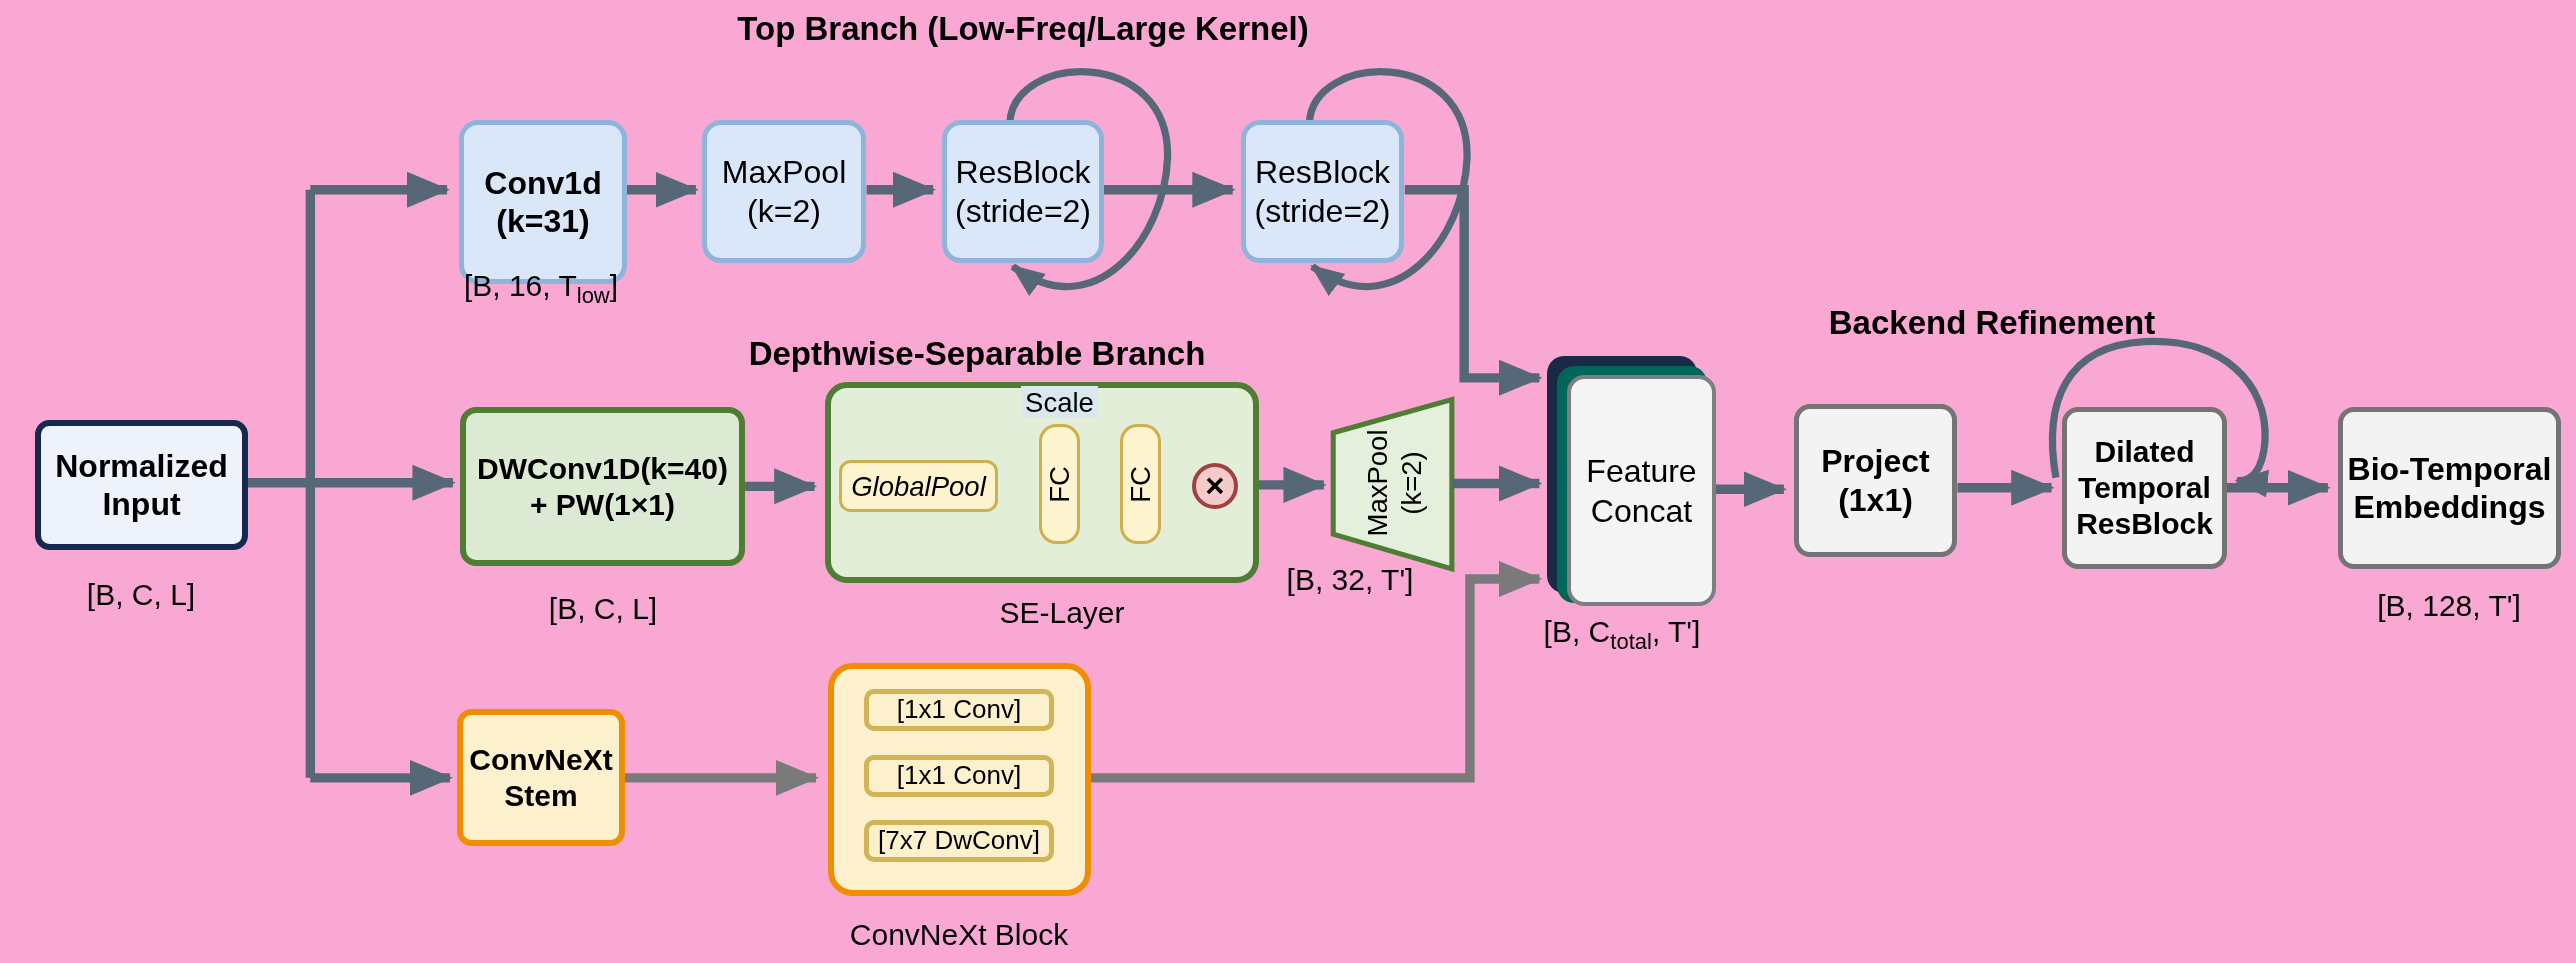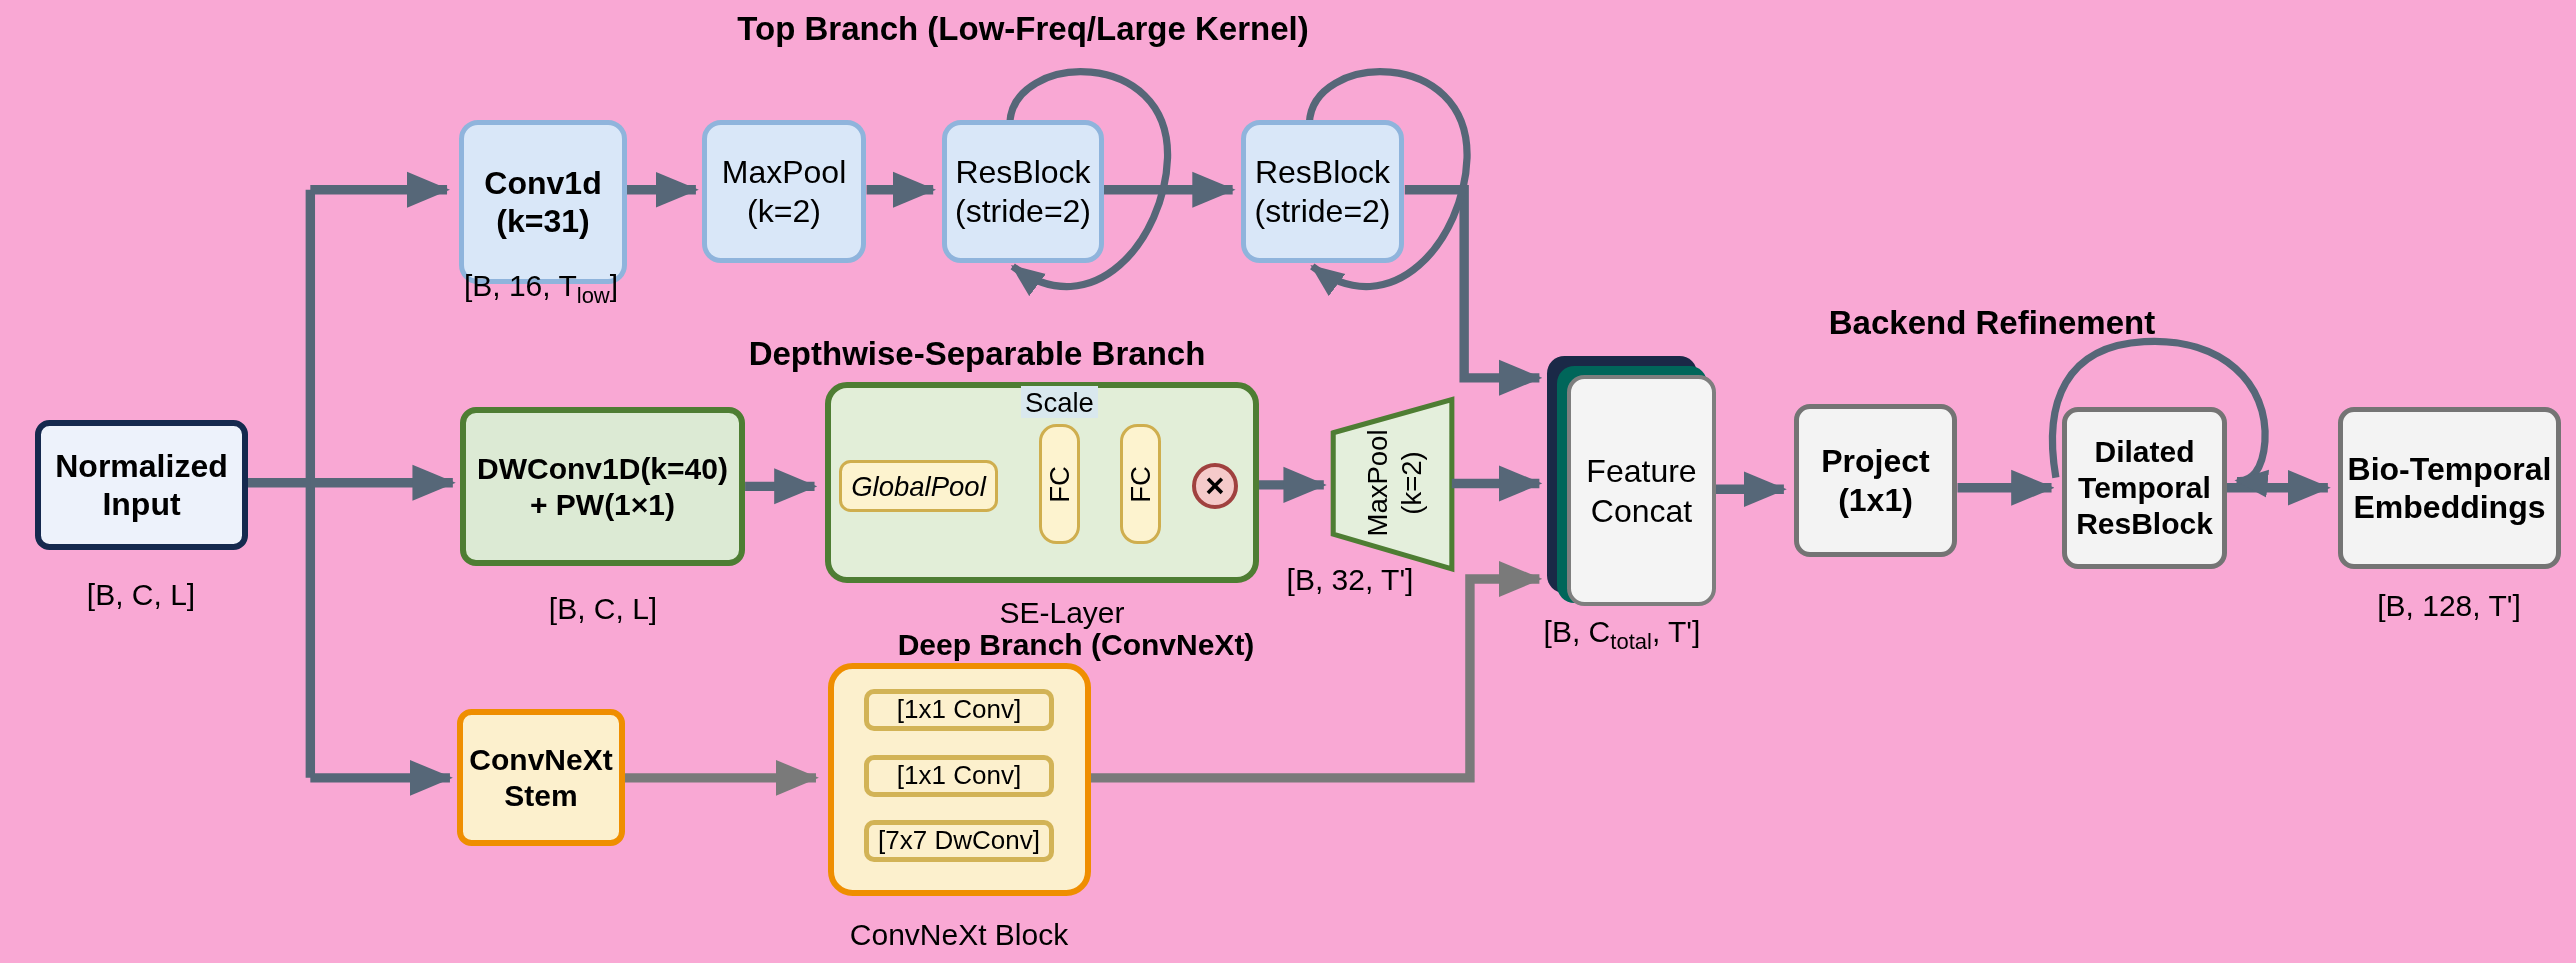--- a/index.html
+++ b/index.html
@@ -79,21 +79,20 @@
     <path d="M1324,952 L1324,926" stroke="#000" stroke-width="5" fill="none" marker-end="url(#mb)"></path>
 
     <path d="M2372,676 L2466,676" stroke="#566778" stroke-width="13" fill="none" marker-end="url(#ms)"></path>
     <path d="M2706,674 L2836,674" stroke="#566778" stroke-width="13" fill="none" marker-end="url(#ms)"></path>
     <path d="M3078,674 L3218,674" stroke="#566778" stroke-width="13" fill="none" marker-end="url(#ms)"></path>
     <path d="M2842,660 C2824,555 2856,478 2964,472 C3072,466 3136,530 3131,610 C3128,650 3112,666 3092,664" stroke="#566778" stroke-width="10" fill="none" marker-end="url(#ms)"></path>
   </svg>
 
   <div class="title" style="left:1023px;top:29px;">Top Branch (Low-Freq/Large Kernel)</div>
   <div class="title" style="left:977px;top:339px;margin-top:15px;">Depthwise-Separable Branch</div>
-  <div class="title" style="left:1076px;top:645px;font-size:30px;">Deep Branch (ConvNeXt)</div>
   <div class="title" style="left:1992px;top:323px;">Backend Refinement</div>
 
   <div class="box input" style="left:35px;top:420px;width:213px;height:130px;">Normalized
 Input</div>
   <div class="cap" style="left:141px;top:595px;">[B, C, L]</div>
 
   <div class="box blue bold" style="left:459px;top:120px;width:168px;height:164px;">Conv1d
 (k=31)</div>
   <div class="cap" style="left:541px;top:289px;"><span>[B, 16, T</span><sub>low</sub><span>]</span></div>
   <div class="box blue" style="left:702px;top:120px;width:164px;height:143px;">MaxPool

